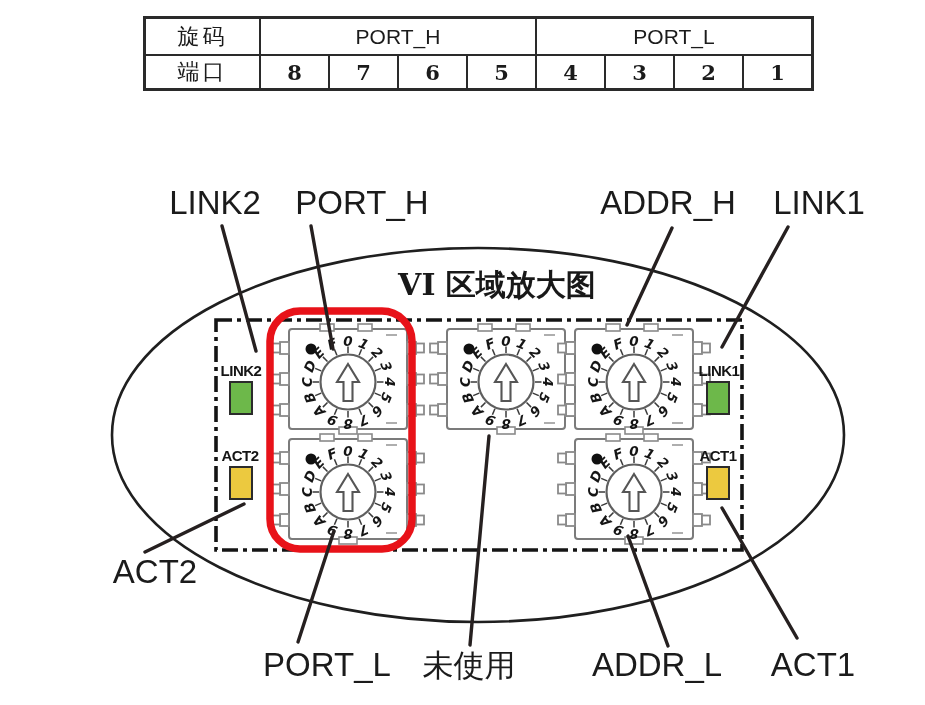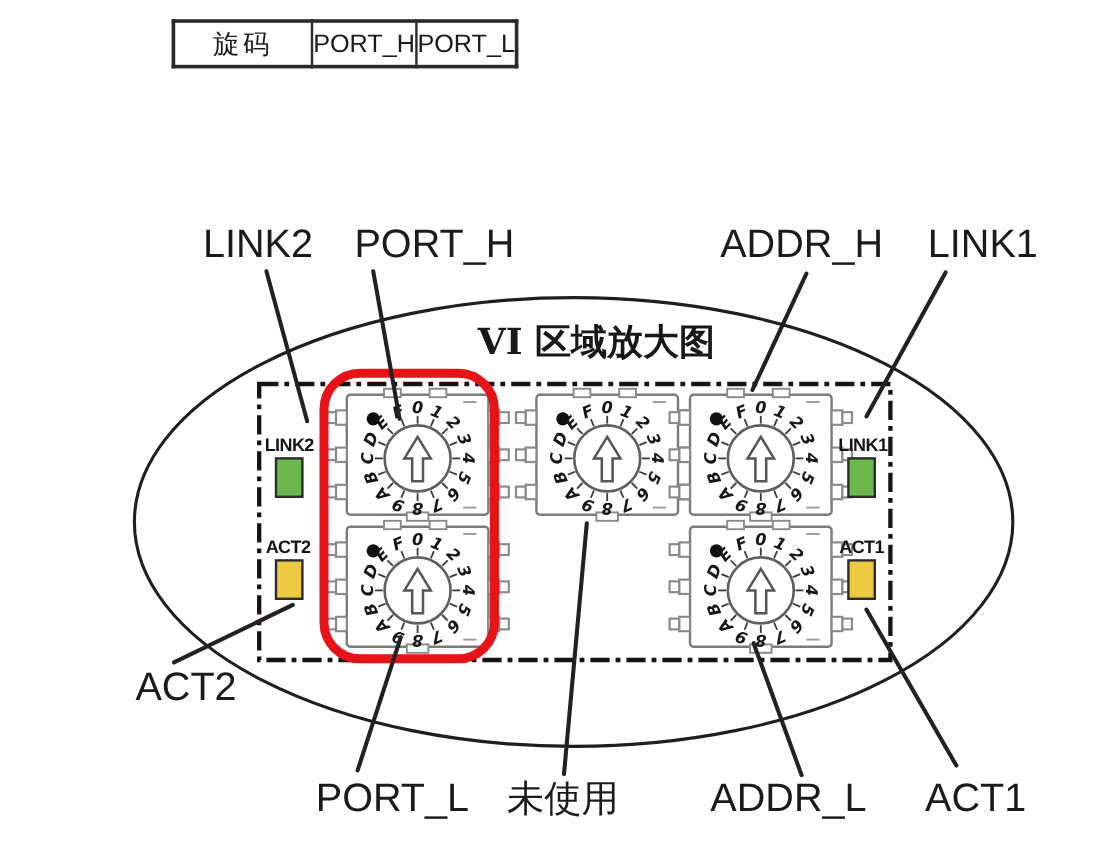--- a/index.html
+++ b/index.html
@@ -50,20 +50,31 @@
 
 <div id="stage" style="--led-green: #6db84a; --led-yellow: #ecc93f; --highlight: #e81219; --line: #262020;">
 
   <table id="port-table">
     <tbody>
         <tr class="r1">
       <td class="c0 cjk-cell">旋码</td>
       <td class="grp-cell" colspan="4">PORT_H</td>
       <td class="grp-cell" colspan="4">PORT_L</td>
     </tr>
+    <tr class="r2">
+      <td class="c0 cjk-cell">端口</td>
+      <td class="cp num-cell">8</td>
+      <td class="cp num-cell">7</td>
+      <td class="cp num-cell">6</td>
+      <td class="cp num-cell">5</td>
+      <td class="cp num-cell">4</td>
+      <td class="cp num-cell">3</td>
+      <td class="cp num-cell">2</td>
+      <td class="cp num-cell">1</td>
+    </tr>
   </tbody>
     </table>
 
   <svg id="diagram" width="925" height="705" viewBox="0 0 925 705">
 
     <ellipse class="ellipse-outline" cx="478" cy="435" rx="366" ry="187"></ellipse>
 
     <rect class="dashdot-rect" x="216" y="320" width="526" height="230"></rect>
 
     <g id="switch-layer">

